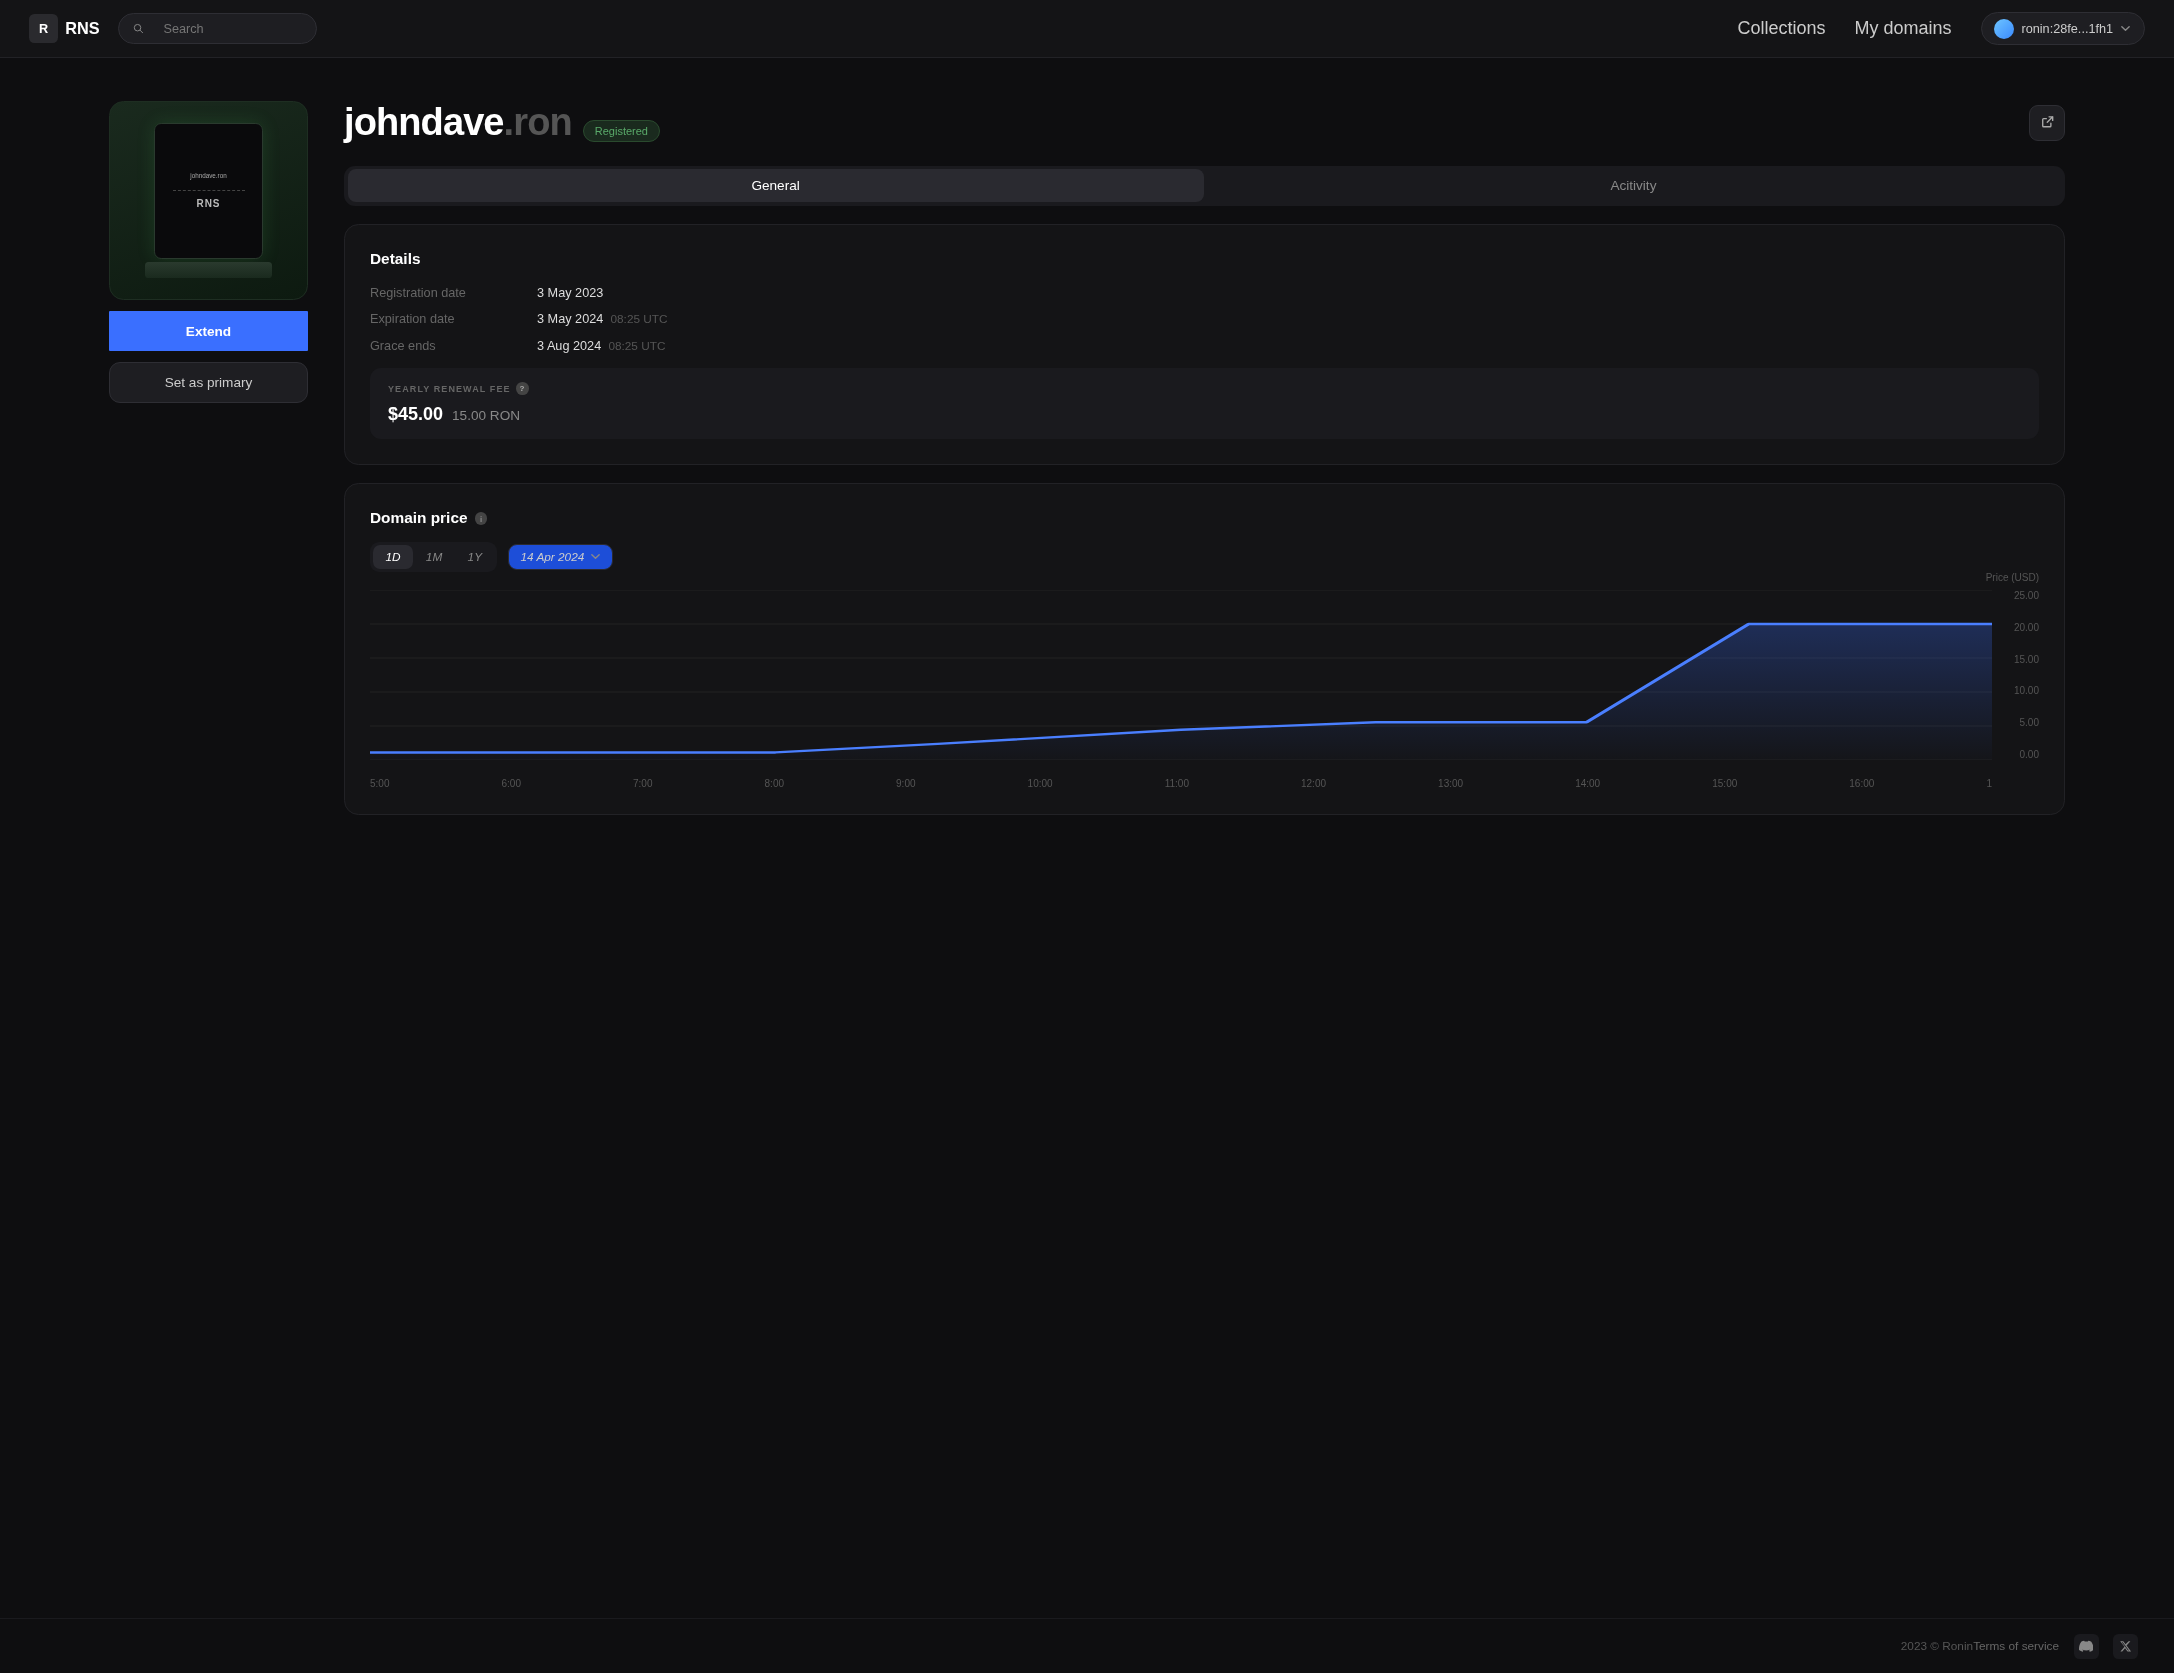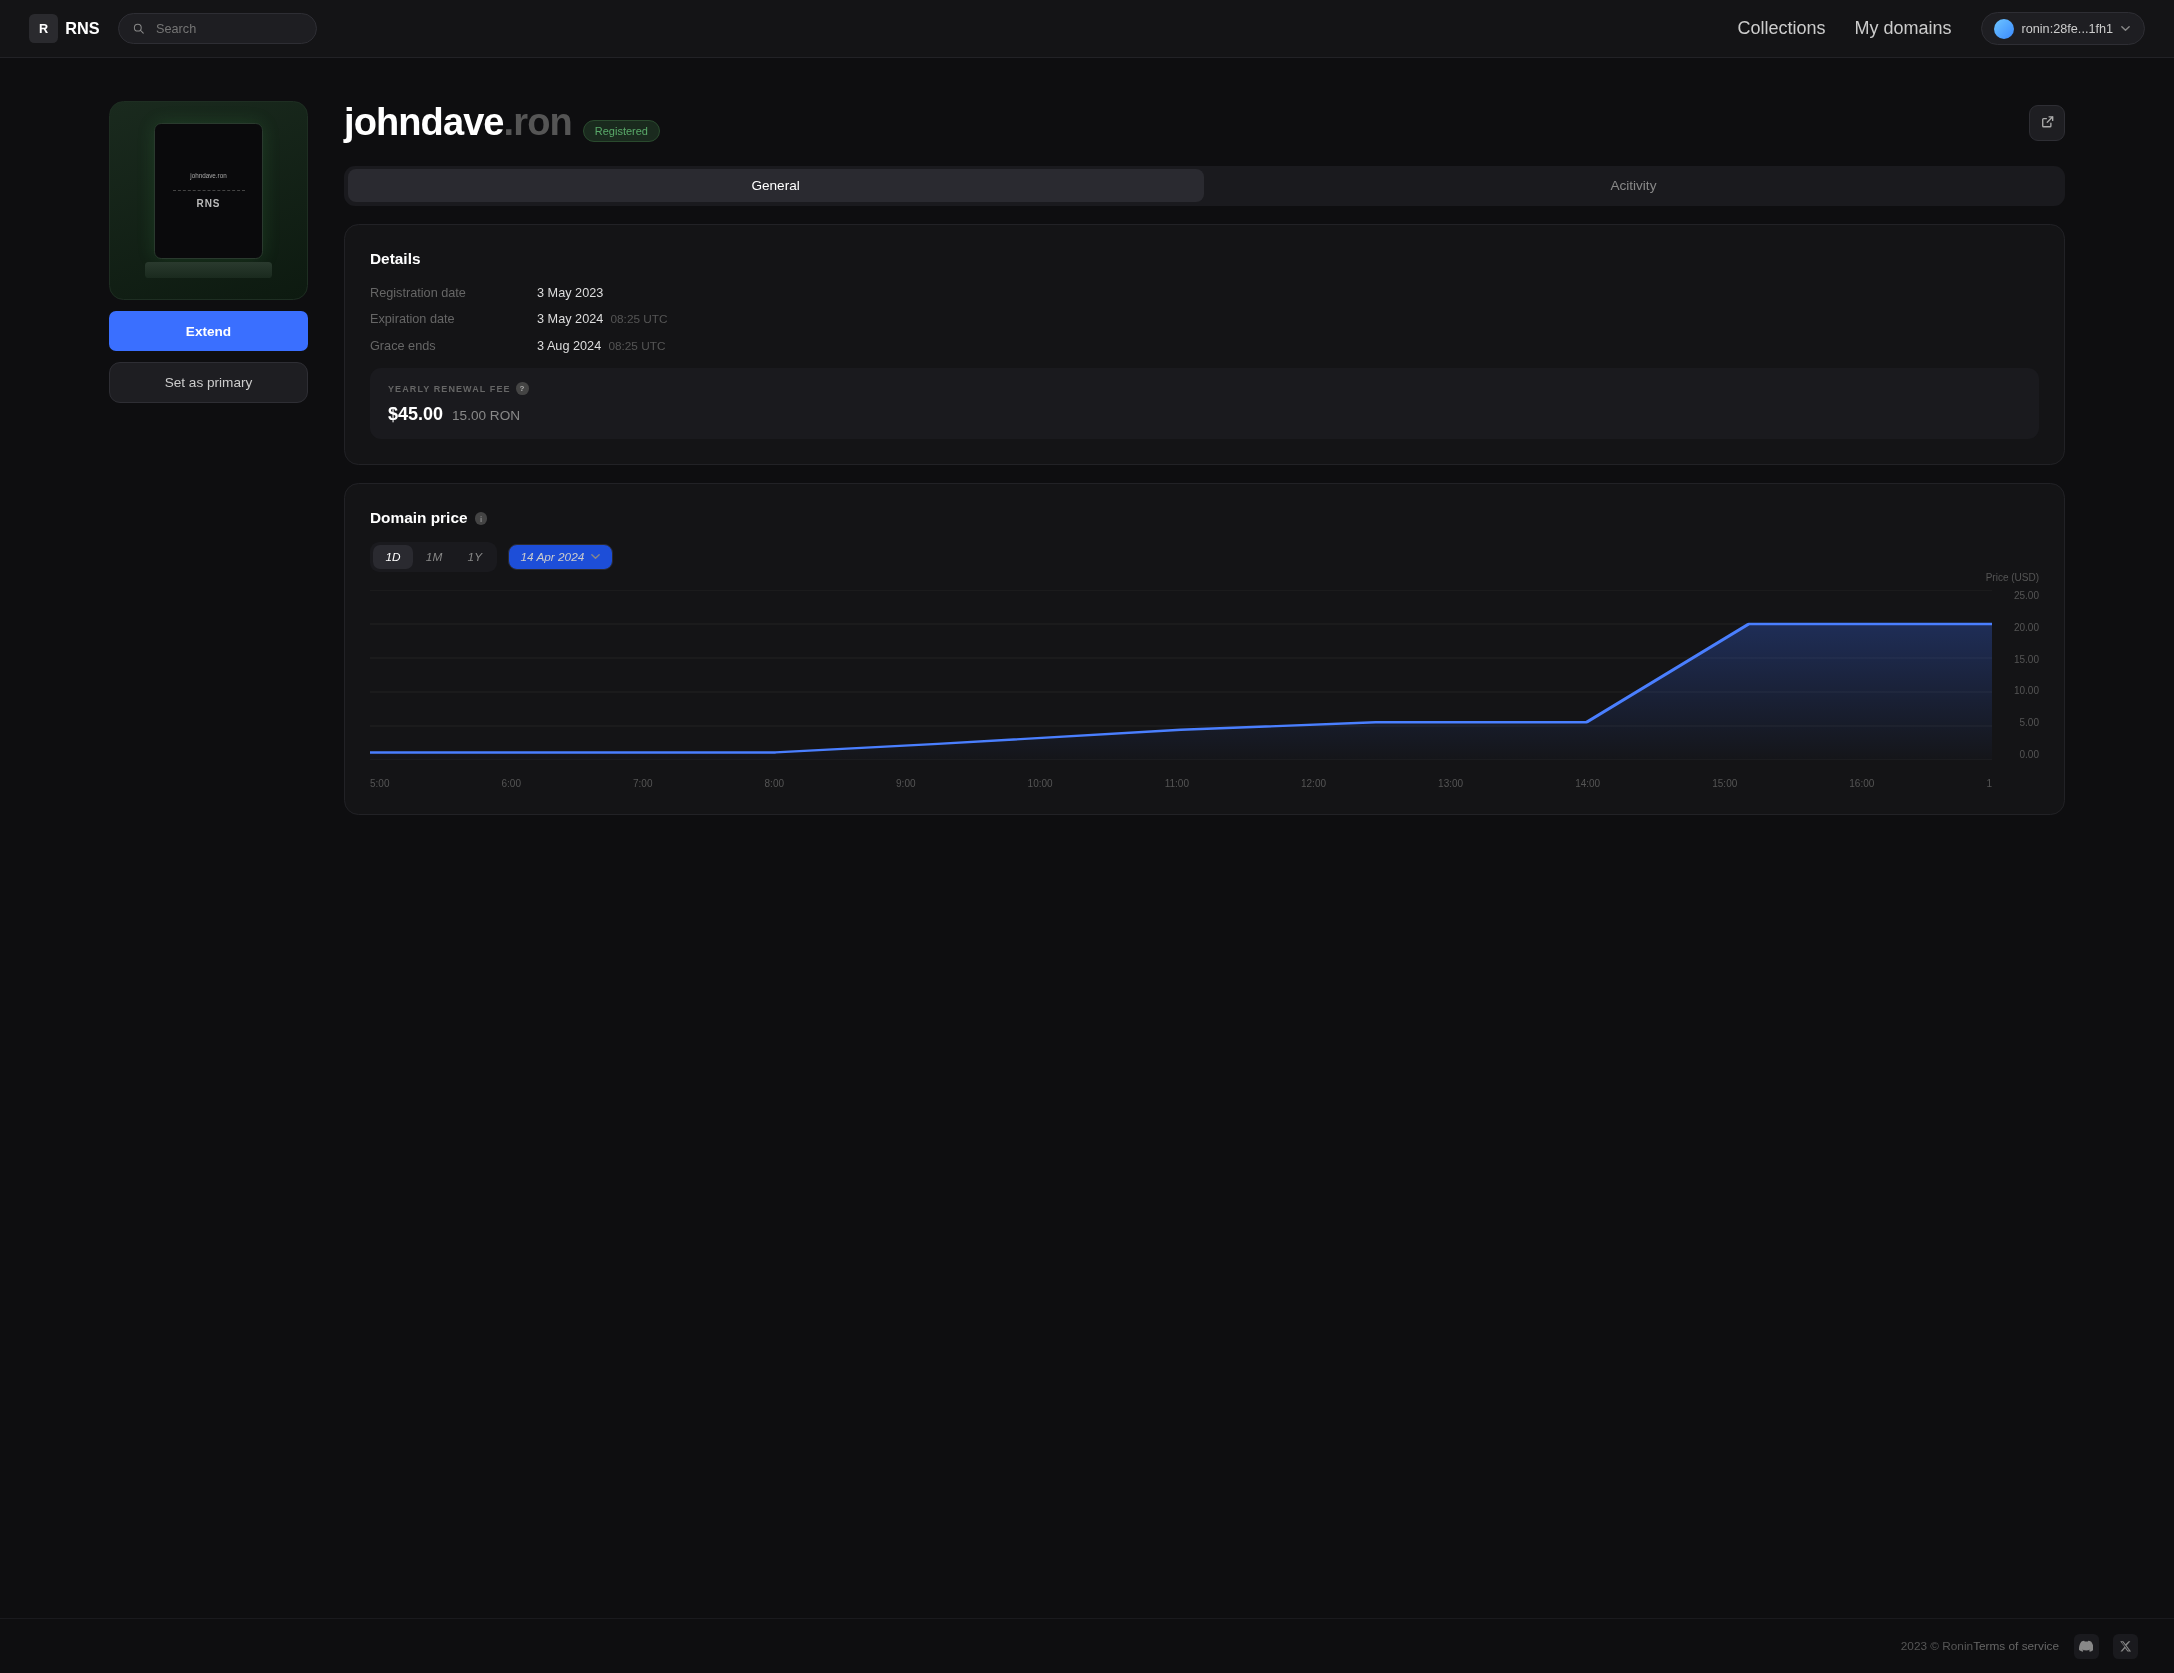--- a/index.html
+++ b/index.html
@@ -43,21 +43,21 @@
       display: flex;
       align-items: center;
       justify-content: center;
       font-size: 12.7px;
       font-weight: 900;
       color: #fff;
     }
     .search-bar {
       display: flex;
       align-items: center;
-      gap: 12px;
+      gap: 20px;
       background: #1e1e22;
       border: 0.9px solid #2e2e34;
       border-radius: 22px;
       padding: 7.2px 14.5px;
       width: 199px;
       color: #888;
       font-size: 12.7px;
     }
     .search-bar input {
       background: transparent;
@@ -162,21 +162,21 @@
       height: 16.3px;
       background: linear-gradient(to bottom, #2a3a2e, #1a2a1e);
       border-radius: 3.6px;
       margin-top: -3.6px;
     }
     .extend-btn {
       width: 199px;
       padding: 12.7px;
       background: #3a6fff;
       border: none;
-      border-radius: 7px;
+      border-radius: 1px;
       color: #fff;
       font-size: 13.6px;
       font-weight: 600;
       cursor: pointer;
       text-align: center;
     }
     .primary-btn {
       width: 199px;
       padding: 11.8px;
       background: #1e1e22;

